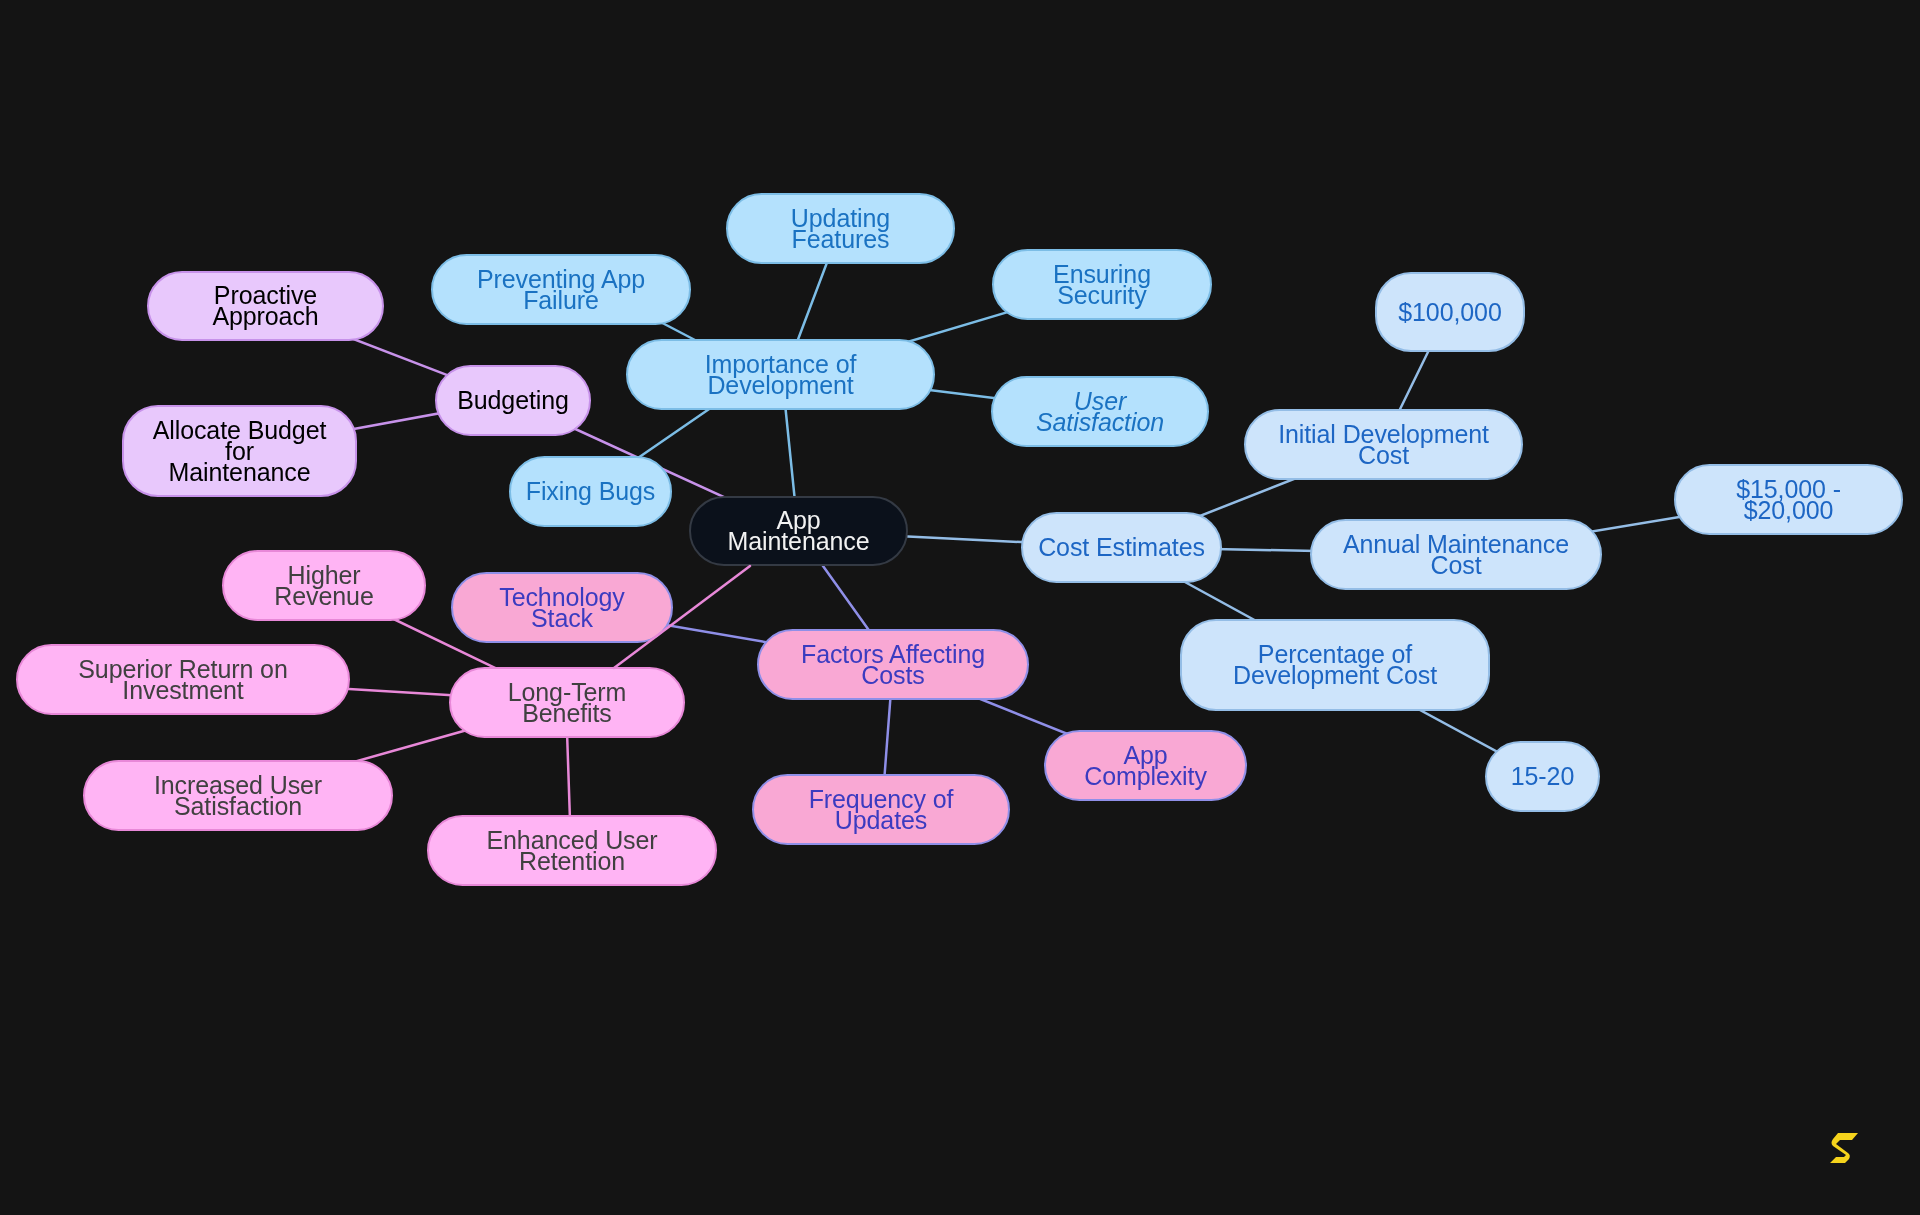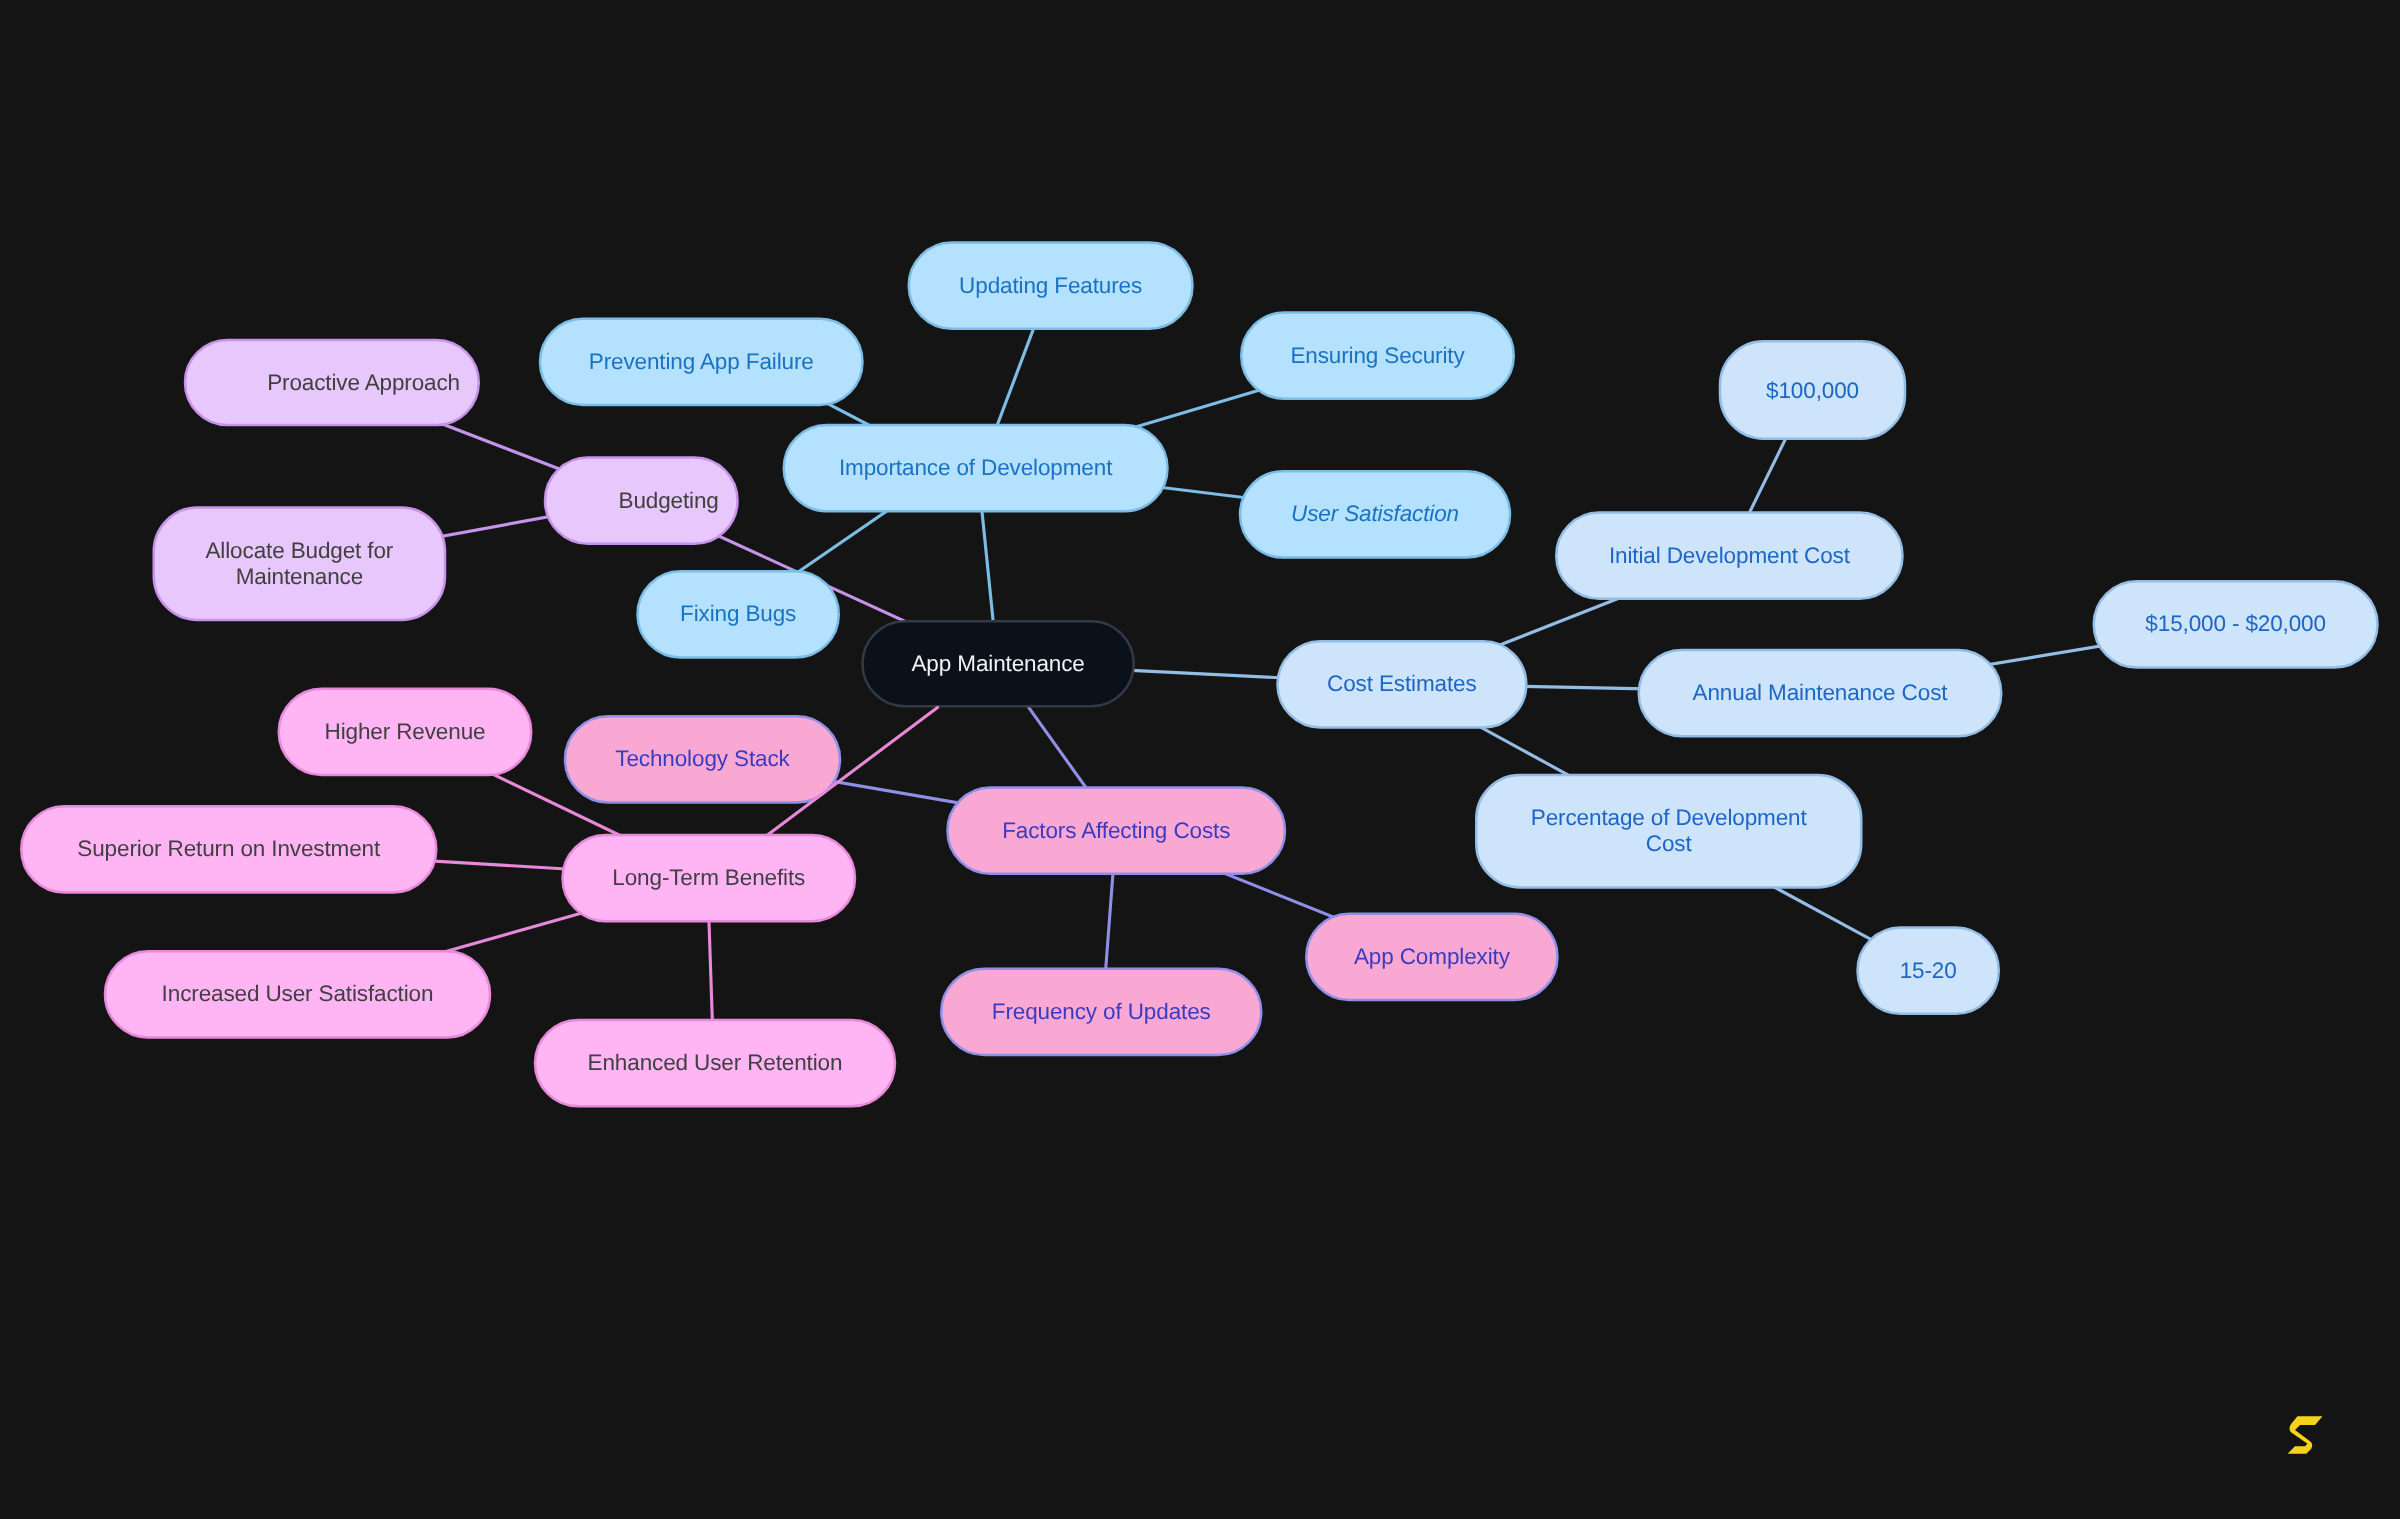--- a/index.html
+++ b/index.html
@@ -9,34 +9,34 @@
     position: relative; overflow: hidden;
     font-family: "Liberation Sans", "DejaVu Sans", sans-serif;
   }
   svg.edges { position: absolute; left: 0; top: 0; width: 1920px; height: 1215px; }
   svg.edges.top { z-index: 3; pointer-events: none; }
   .node {
     position: absolute;
     box-sizing: border-box;
     display: flex; align-items: center; justify-content: center;
     text-align: center;
-    font-size: 18px;
+    font-size: 25px;
     line-height: 21px;
     border-radius: 36px;
     border: 2px solid;
     padding: 0 14px;
     z-index: 2;
     cursor: pointer;
     letter-spacing: -0.1px;
   }
   .n-root { background: #0b111b; border-color: #343a44; color: #f2f2f2; }
   .n-imp  { background: #b4e1fd; border-color: #7cbde6; color: #1a72c2; }
   .n-cost { background: #cde4fb; border-color: #94bde6; color: #1d66c4; }
   .n-fac  { background: #f9a8d4; border-color: #8f8fe8; color: #3b3bc0; }
-  .n-bud  { background: #e8c8fc; border-color: #c792ea; color: #404040; justify-content: flex-end; }
+  .n-bud  { background: #e8c8fc; border-color: #c792ea; color: #000000; }
   .n-ltb  { background: #ffb4f4; border-color: #e888d8; color: #404040; }
   .logo { position: absolute; left: 1828px; top: 1131px; width: 32px; height: 34px; z-index: 2; }
 </style>
 </head>
 <body>
 
 <svg class="edges" xmlns="http://www.w3.org/2000/svg">
   <g stroke-width="2.5" fill="none" stroke-linecap="round">
 
     <line x1="798" y1="531" x2="782" y2="374" stroke="#7cbde6"></line>

